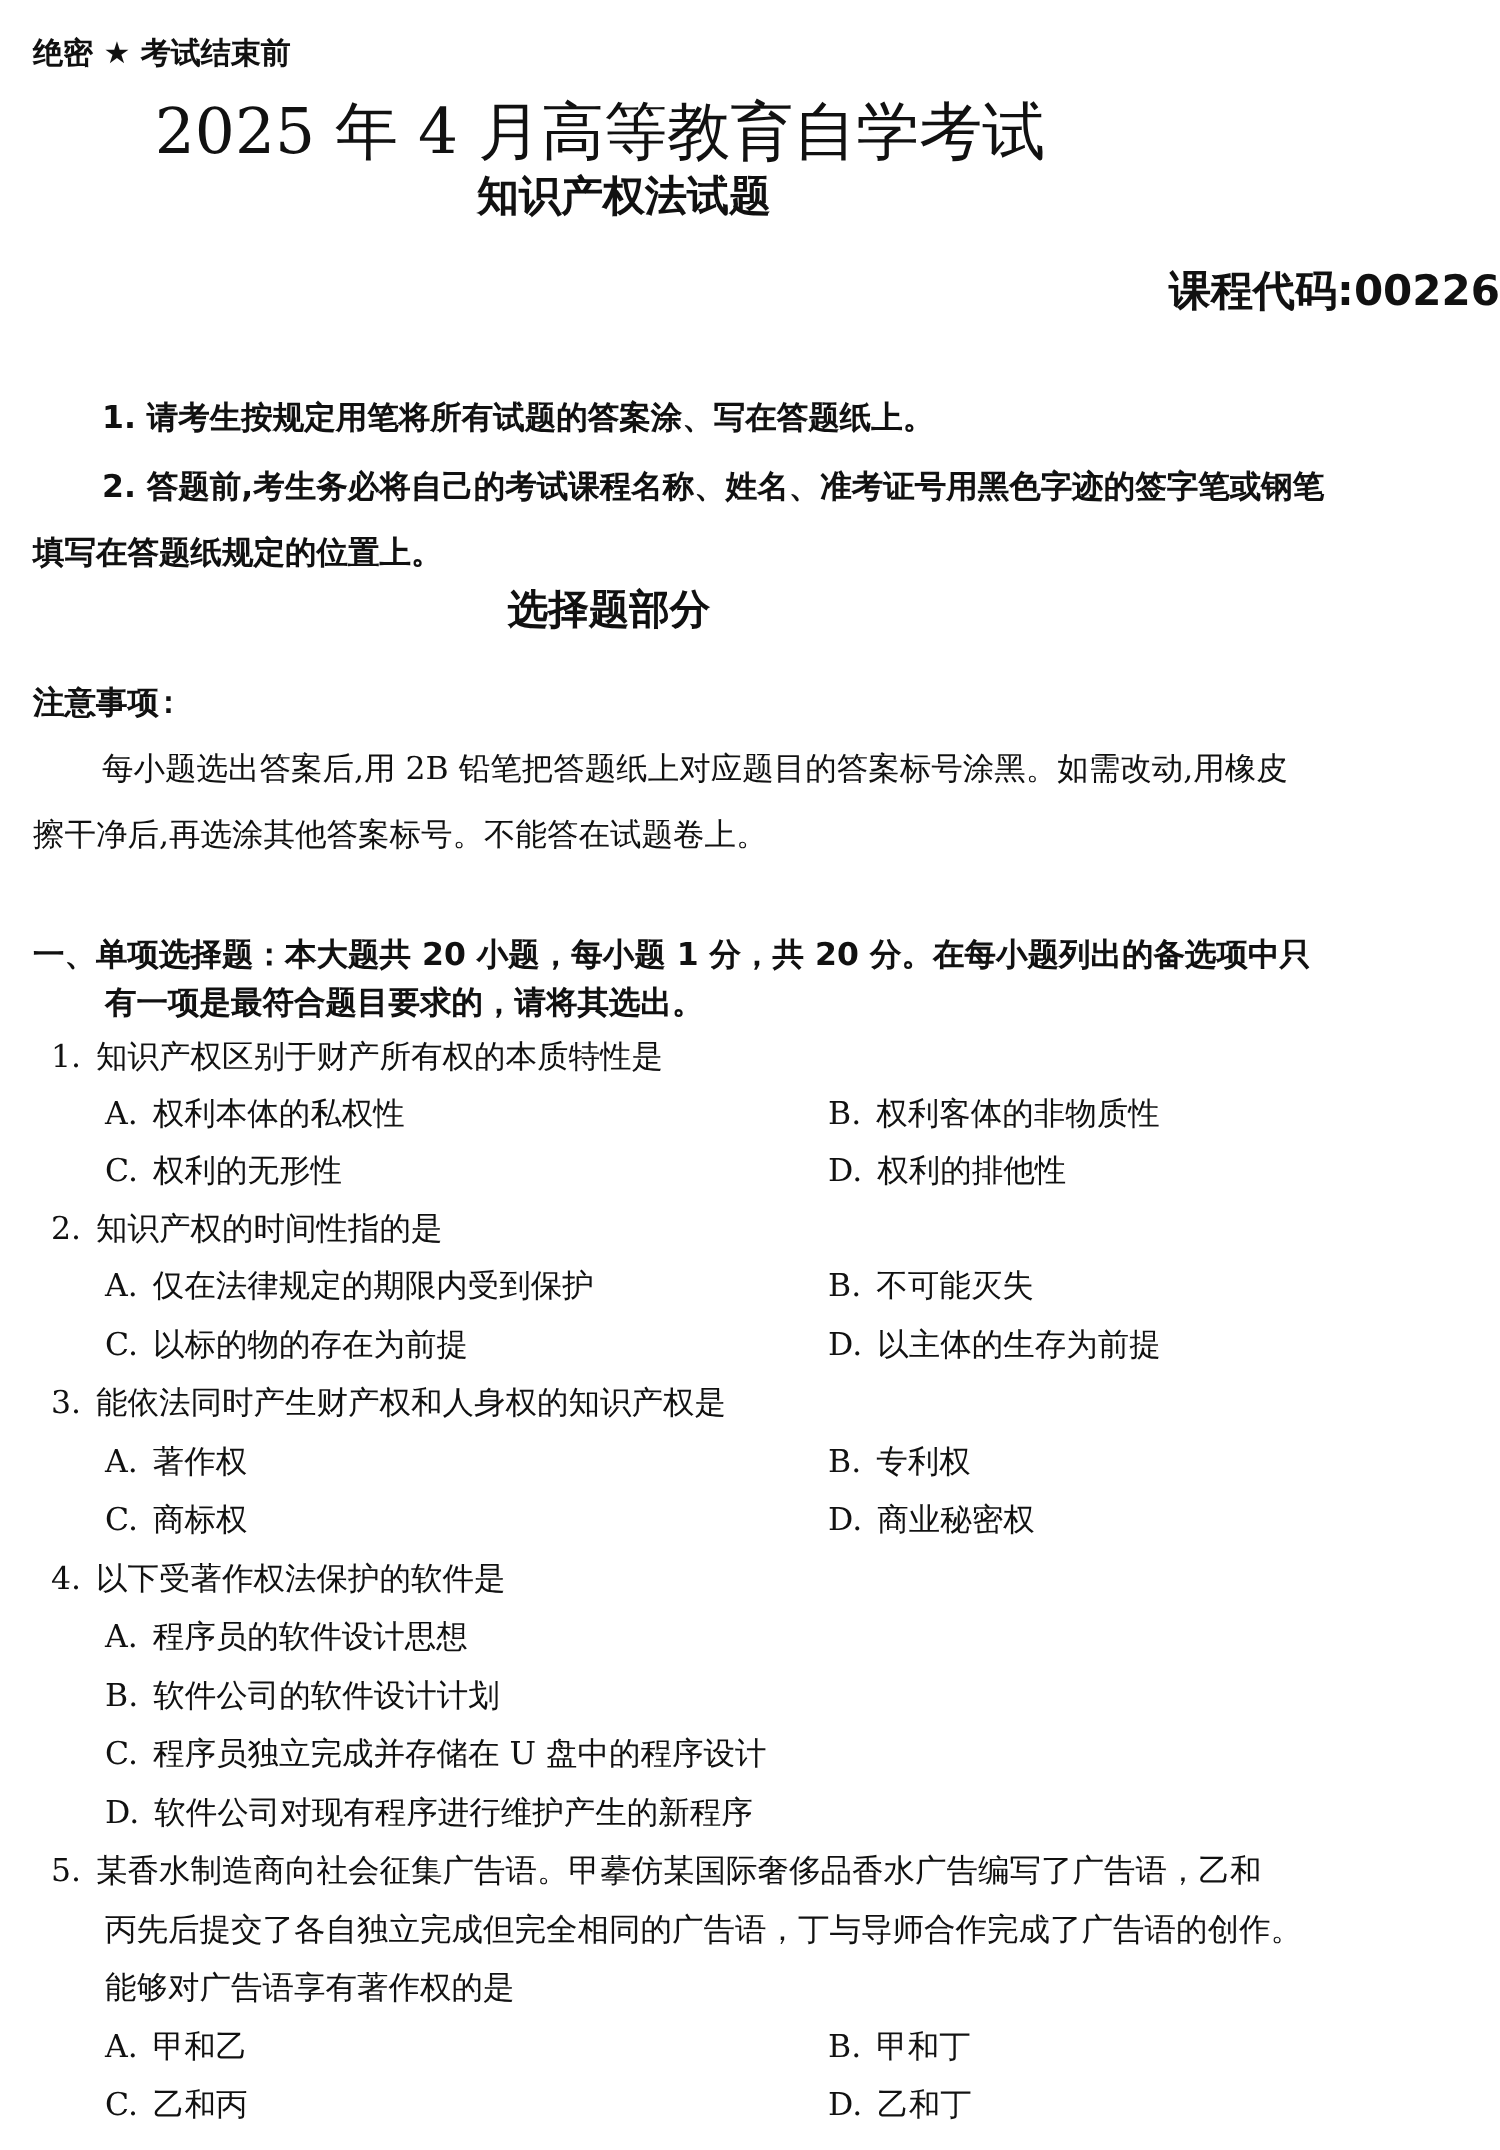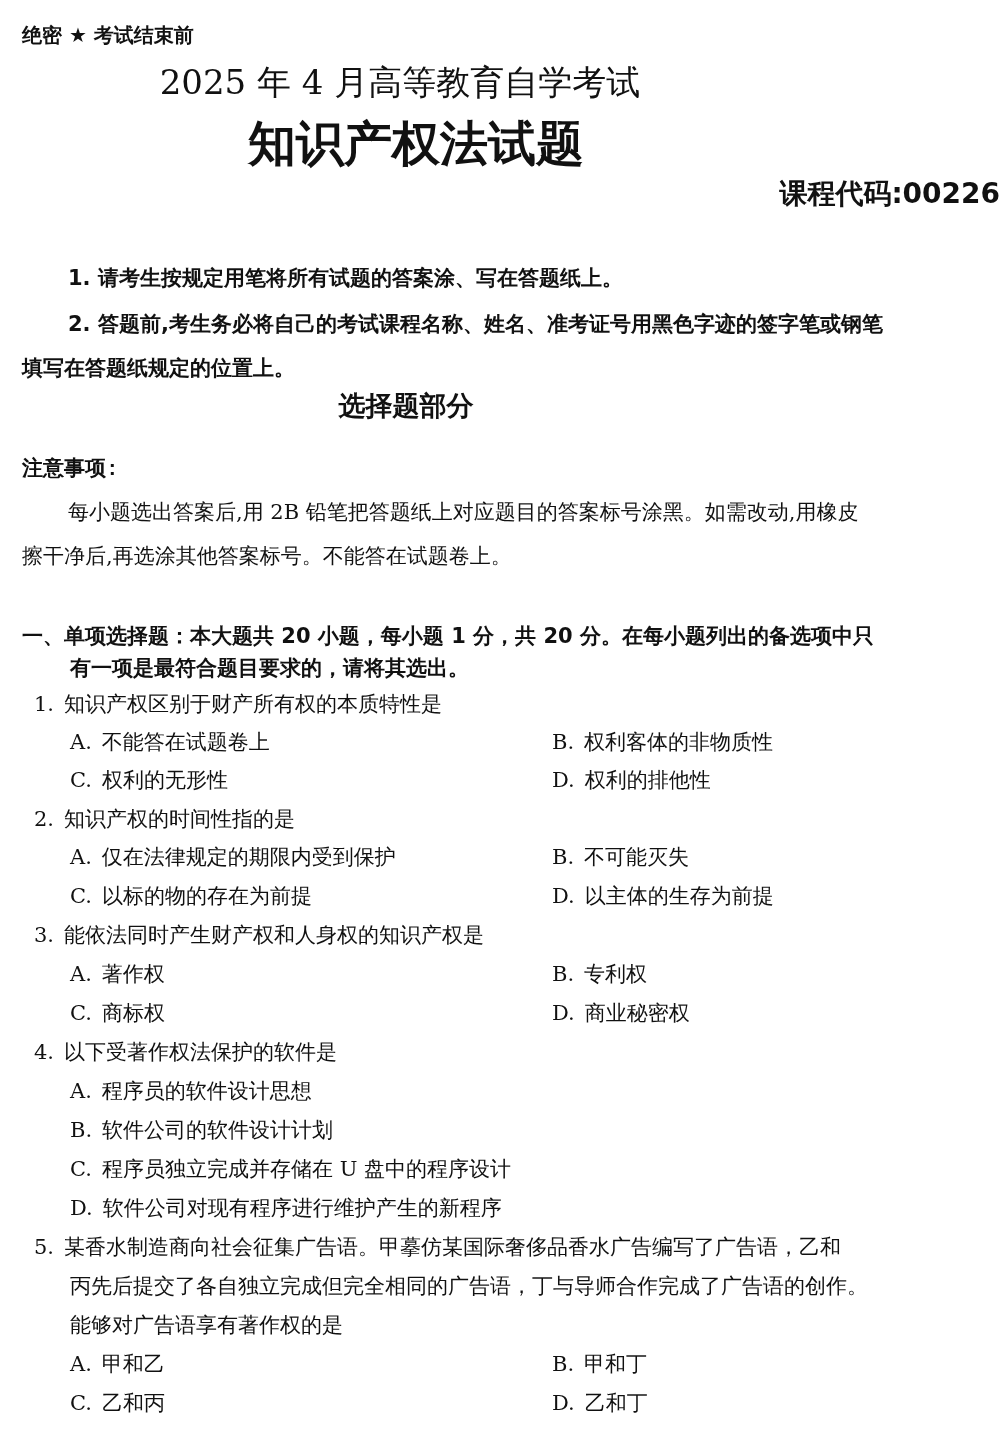--- a/index.html
+++ b/index.html
@@ -3,22 +3,22 @@
 <meta charset="utf-8">
 <style>
   html, body { margin: 0; padding: 0; }
   body {
     width: 1000px; height: 1433px; background: #ffffff; color: #111111;
     font-family: "DejaVu Serif", "Liberation Serif", serif;
     position: relative; overflow: hidden;
   }
   .abs { position: absolute; white-space: nowrap; }
   .secret { left: 22px; top: 22px; font-size: 20px; font-weight: bold; font-family: "DejaVu Sans", "Liberation Sans", sans-serif; letter-spacing: 0px; }
-  .exam-title { left: 0; width: 800px; text-align: center; top: 60px; font-size: 34px; }
-  .subject-title { left: 0; width: 832px; text-align: center; top: 112px; font-size: 48px; font-weight: bold; font-family: Liberation Serif, serif; }
+  .exam-title { left: 0; width: 800px; text-align: center; top: 60px; font-size: 42px; }
+  .subject-title { left: 0; width: 832px; text-align: center; top: 112px; font-size: 28px; font-weight: bold; font-family: Liberation Serif, serif; }
   .course-code { left: 0; width: 1000px; text-align: right; top: 175px; font-size: 28px; font-weight: bold; font-family: "DejaVu Sans", "Liberation Sans", sans-serif; }
   .instr { font-size: 21px; font-family: "DejaVu Sans", "Liberation Sans", sans-serif; font-weight: bold; margin-top: 16px; }
   .section-title { left: 0; width: 812px; text-align: center; top: 388px; font-size: 27px; font-weight: bold; font-family: "DejaVu Sans", "Liberation Sans", sans-serif; }
   .notice-label { left: 22px; top: 454px; font-size: 21px; font-weight: bold; font-family: Liberation Mono, monospace; }
   .notice-text { font-size: 21px; }
   .part-heading { font-size: 21px; font-weight: bold; font-family: "DejaVu Sans", "Liberation Sans", sans-serif; }
   .q-stem { font-size: 21px; }
   .opt { font-size: 21px; }
   .opt .letter, .q-stem .num { display: inline-block; margin-right: 10px; }
 </style>
@@ -38,21 +38,21 @@
 <div class="abs notice-label">注意事项:</div>
 <div class="abs notice-text" style="left:68px; top:498px;">每小题选出答案后,用 2B 铅笔把答题纸上对应题目的答案标号涂黑。如需改动,用橡皮</div>
 <div class="abs notice-text" style="left:22px; top:542px;">擦干净后,再选涂其他答案标号。不能答在试题卷上。</div>
 
 <div class="abs part-heading" style="left:22px; top:622px;">一、单项选择题：本大题共 20 小题，每小题 1 分，共 20 分。在每小题列出的备选项中只</div>
 <div class="abs part-heading" style="left:70px; top:654px;">有一项是最符合题目要求的，请将其选出。</div>
 
 <div class="abs q-stem" style="left:34px; top:690px;">
   <span class="num">1.</span><span>知识产权区别于财产所有权的本质特性是</span>
 </div>
-<div class="abs opt" style="left:70px; top:728px;"><span class="letter">A.</span><span>不能答在试题卷上</span></div>
+<div class="abs opt" style="left:70px; top:728px;"><span class="letter">A.</span><span>权利本体的私权性</span></div>
 <div class="abs opt" style="left:552px; top:728px;"><span class="letter">B.</span><span>权利客体的非物质性</span></div>
 <div class="abs opt" style="left:70px; top:766px;"><span class="letter">C.</span><span>权利的无形性</span></div>
 <div class="abs opt" style="left:552px; top:766px;"><span class="letter">D.</span><span>权利的排他性</span></div>
 
 <div class="abs q-stem" style="left:34px; top:805px;">
   <span class="num">2.</span><span>知识产权的时间性指的是</span>
 </div>
 <div class="abs opt" style="left:70px; top:843px;"><span class="letter">A.</span><span>仅在法律规定的期限内受到保护</span></div>
 <div class="abs opt" style="left:552px; top:843px;"><span class="letter">B.</span><span>不可能灭失</span></div>
 <div class="abs opt" style="left:70px; top:882px;"><span class="letter">C.</span><span>以标的物的存在为前提</span></div>

